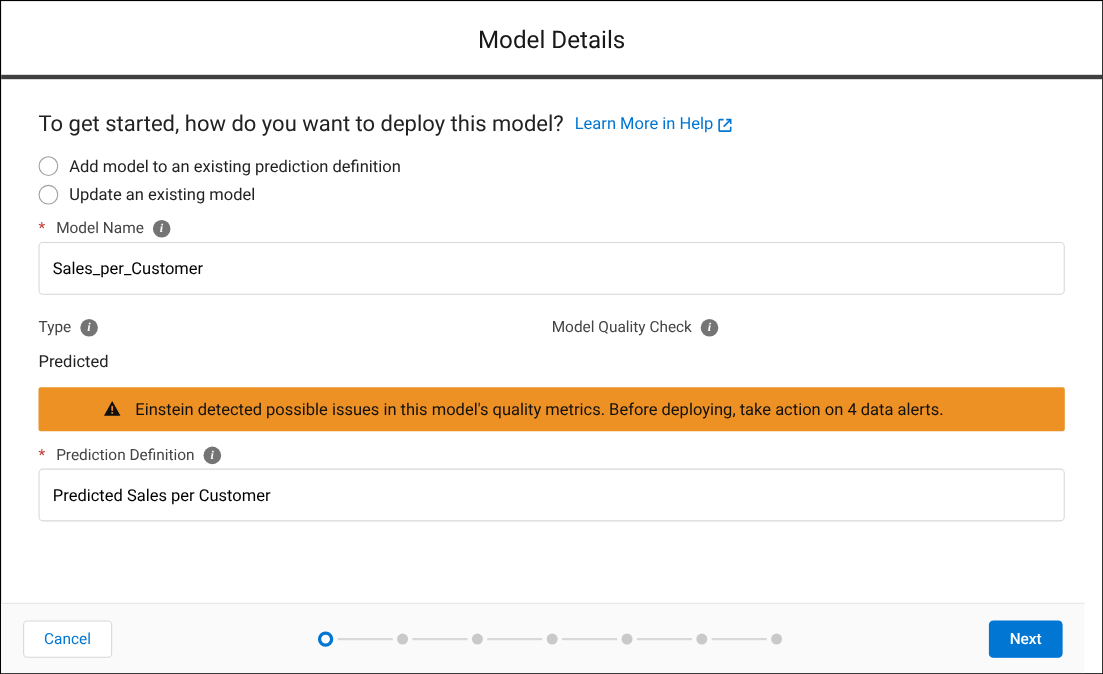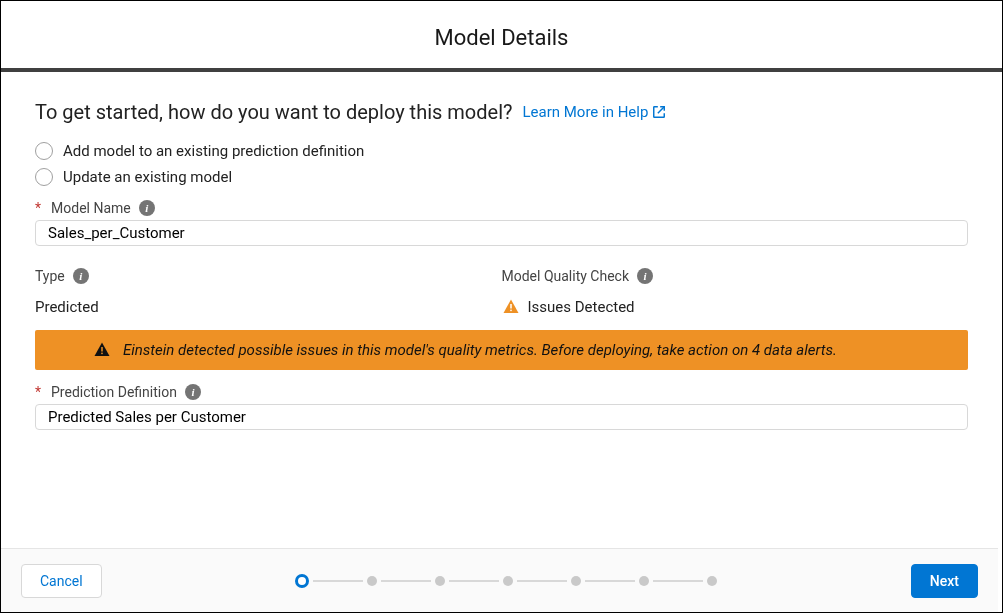--- a/index.html
+++ b/index.html
@@ -2,43 +2,43 @@
 <html><head>
   <meta charset="utf-8">
   <style>
     * { box-sizing: border-box; margin: 0; padding: 0; font-family: -apple-system, BlinkMacSystemFont, "Segoe UI", Roboto, Helvetica, Arial, sans-serif; }
     body { width: 1003px; height: 613px; background: #fff; border: 1px solid #000; position: relative; }
     .header { text-align: center; padding: 24px 0 18px 0; border-bottom: 4px solid #404040; }
     .header h1 { font-size: 22px; font-weight: 400; color: #181818; }
     .content { padding: 28px 34px 12px 34px; }
     .prompt-row { display: flex; align-items: center; gap: 10px; margin-bottom: 18px; }
     .prompt-text { font-size: 20px; color: #222; }
-    .learn-more { color: #0176d3; font-size: 15px; text-decoration: none; display: inline-flex; align-items: center; gap: 4px; }
+    .learn-more { color: #0176d3; font-size: 15px; text-decoration: none; display: inline-flex; align-items: flex-end; gap: 4px; }
     .learn-more svg { width: 14px; height: 14px; }
     .radio-group { margin-bottom: 14px; }
     .radio-row { display: flex; align-items: center; margin-bottom: 8px; gap: 10px; }
     .radio-shell { width: 18px; height: 18px; border: 1.5px solid #a0a0a0; border-radius: 50%; display: flex; align-items: center; justify-content: center; flex-shrink: 0; cursor: pointer; }
     .radio-shell.selected { border-color: #0176d3; }
     .radio-dot { width: 8px; height: 8px; border-radius: 50%; background: #0176d3; }
     .radio-label { font-size: 15px; color: #222; }
     .field-label-row { display: flex; align-items: center; gap: 8px; margin-bottom: 4px; }
     .req { color: #c23934; font-size: 14px; margin-right: 2px;}
     .field-label { font-size: 14px; color: #444; }
     .info-icon { width:16px; height:16px; border-radius:50%; background:#747474; color:#fff; font-size:11px; font-weight:bold; display:inline-flex; align-items:center; justify-content:center; font-style: italic; font-family: Georgia, serif; line-height:1;}
-    .text-input { width: 100%; padding: 3px 12px; font-size: 15px; border: 1px solid #d8d8d8; border-radius: 4px; background: #fff; }
+    .text-input { width: 100%; padding: 14px 12px; font-size: 15px; border: 1px solid #d8d8d8; border-radius: 4px; background: #fff; }
     .meta-row { display: flex; margin-top: 22px; margin-bottom: 8px; }
     .meta-col { flex: 1; }
     .meta-label { font-size: 14px; color: #444; margin-bottom: 14px; display:flex; align-items:center; gap:8px;}
     .meta-value { font-size: 15px; color: #222; margin-top: 14px;}
     .quality-value { display:flex; align-items:center; gap:8px; }
-    .alert-bar { display:flex; align-items:center; gap:12px; background:#ee9125; color:#111; font-size:15px; padding:11px 18px 11px 58px; margin: 14px 0 14px 0; border-radius:2px; position:relative;font-style:italic; }
+    .alert-bar { display:flex; align-items:center; gap:12px; background:#ee9125; color:#111; font-size:15px; padding:11px 18px 11px 58px; margin: 14px 0 14px 0; border-radius:2px; position:relative; }
     .warn-svg { width:18px; height:18px; flex-shrink:0;}
     .warn-orange path { fill:#ee9125;}
     .warn-black path { fill:#111;}
-    .footer { position:absolute; bottom:0; left:0; right:4px; height:64px; border-top:1px solid #e5e5e5; background:#fafafa; display:flex; align-items:center; justify-content:space-between; padding:0 20px; }
+    .footer { position:absolute; bottom:0; left:0; right:16px; height:64px; border-top:1px solid #e5e5e5; background:#fafafa; display:flex; align-items:center; justify-content:space-between; padding:0 20px; }
     .btn { font-size:14px; padding:8px 18px; border-radius:4px; cursor:pointer; }
     .btn-cancel { background:#fff; border:1px solid #d8d8d8; color:#0176d3; }
     .btn-next { background:#0176d3; border:1px solid #0176d3; color:#fff; font-weight:500;text-align:center; }
     .stepper { display:flex; align-items:center; gap:0; }
     .step-dot { width:10px; height:10px; border-radius:50%; background:#c9c9c9; }
     .step-dot.active { width:14px; height:14px; border:3px solid #0176d3; background:#fff; }
     .step-line { width:50px; height:2px; background:#d8d8d8; margin:0 4px;}
   </style>
 </head>
 <body>
@@ -84,28 +84,20 @@
           <span>Type</span>
           <span class="info-icon">i</span>
         </div>
       <div class="meta-value">Predicted</div>
     </div>
     <div class="meta-col">
       <div class="meta-label">
           <span>Model Quality Check</span>
           <span class="info-icon">i</span>
         </div>
-      <div class="meta-value quality-value">
-        <svg class="warn-svg warn-orange" viewBox="0 0 24 24">
-            <path d="M12 2 L22 20 L2 20 Z" fill="#ee9125"></path>
-            <rect x="11" y="8" width="2" height="6" fill="#fff"></rect>
-            <rect x="11" y="15.5" width="2" height="2" fill="#fff"></rect>
-          </svg>
-        <span>Issues Detected</span>
-      </div>
     </div>
   </div>
 
   <div class="alert-bar">
     <svg class="warn-svg warn-black" viewBox="0 0 24 24">
         <path d="M12 2 L22 20 L2 20 Z" fill="#111"></path>
         <rect x="11" y="8" width="2" height="6" fill="#ee9125"></rect>
         <rect x="11" y="15.5" width="2" height="2" fill="#ee9125"></rect>
       </svg>
     <span>Einstein detected possible issues in this model's quality metrics. Before deploying, take action on 4 data alerts.</span>

